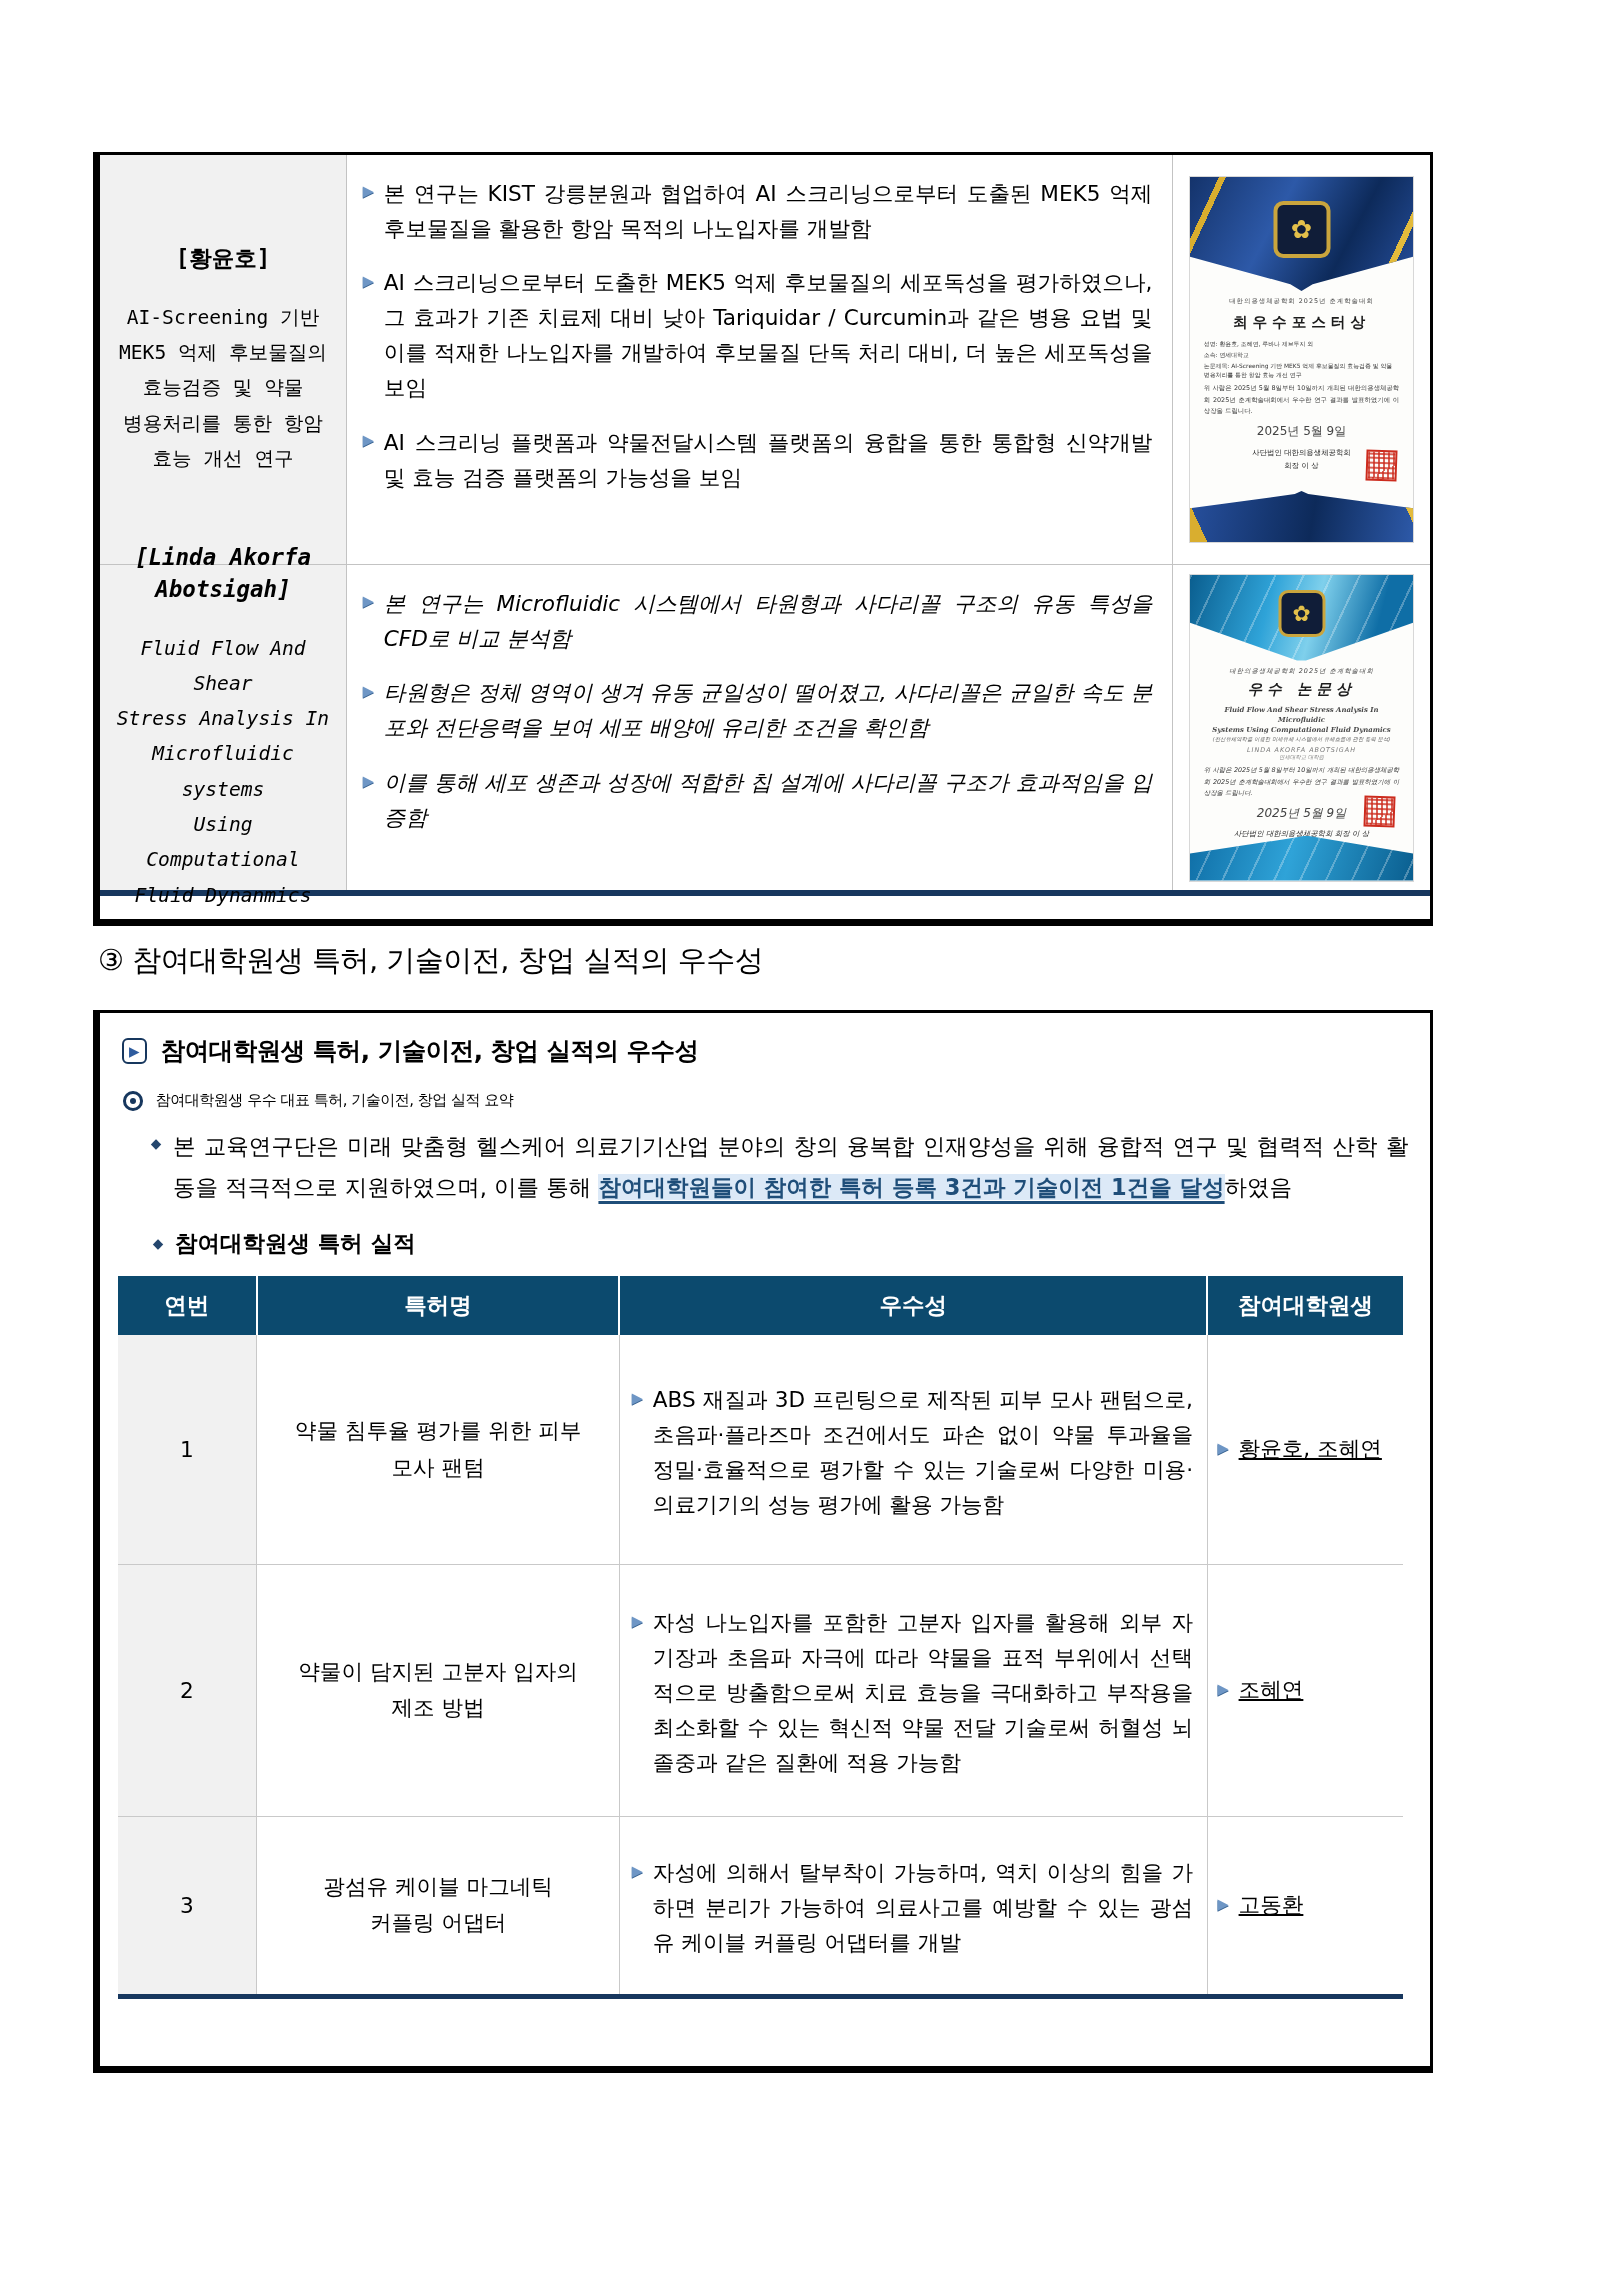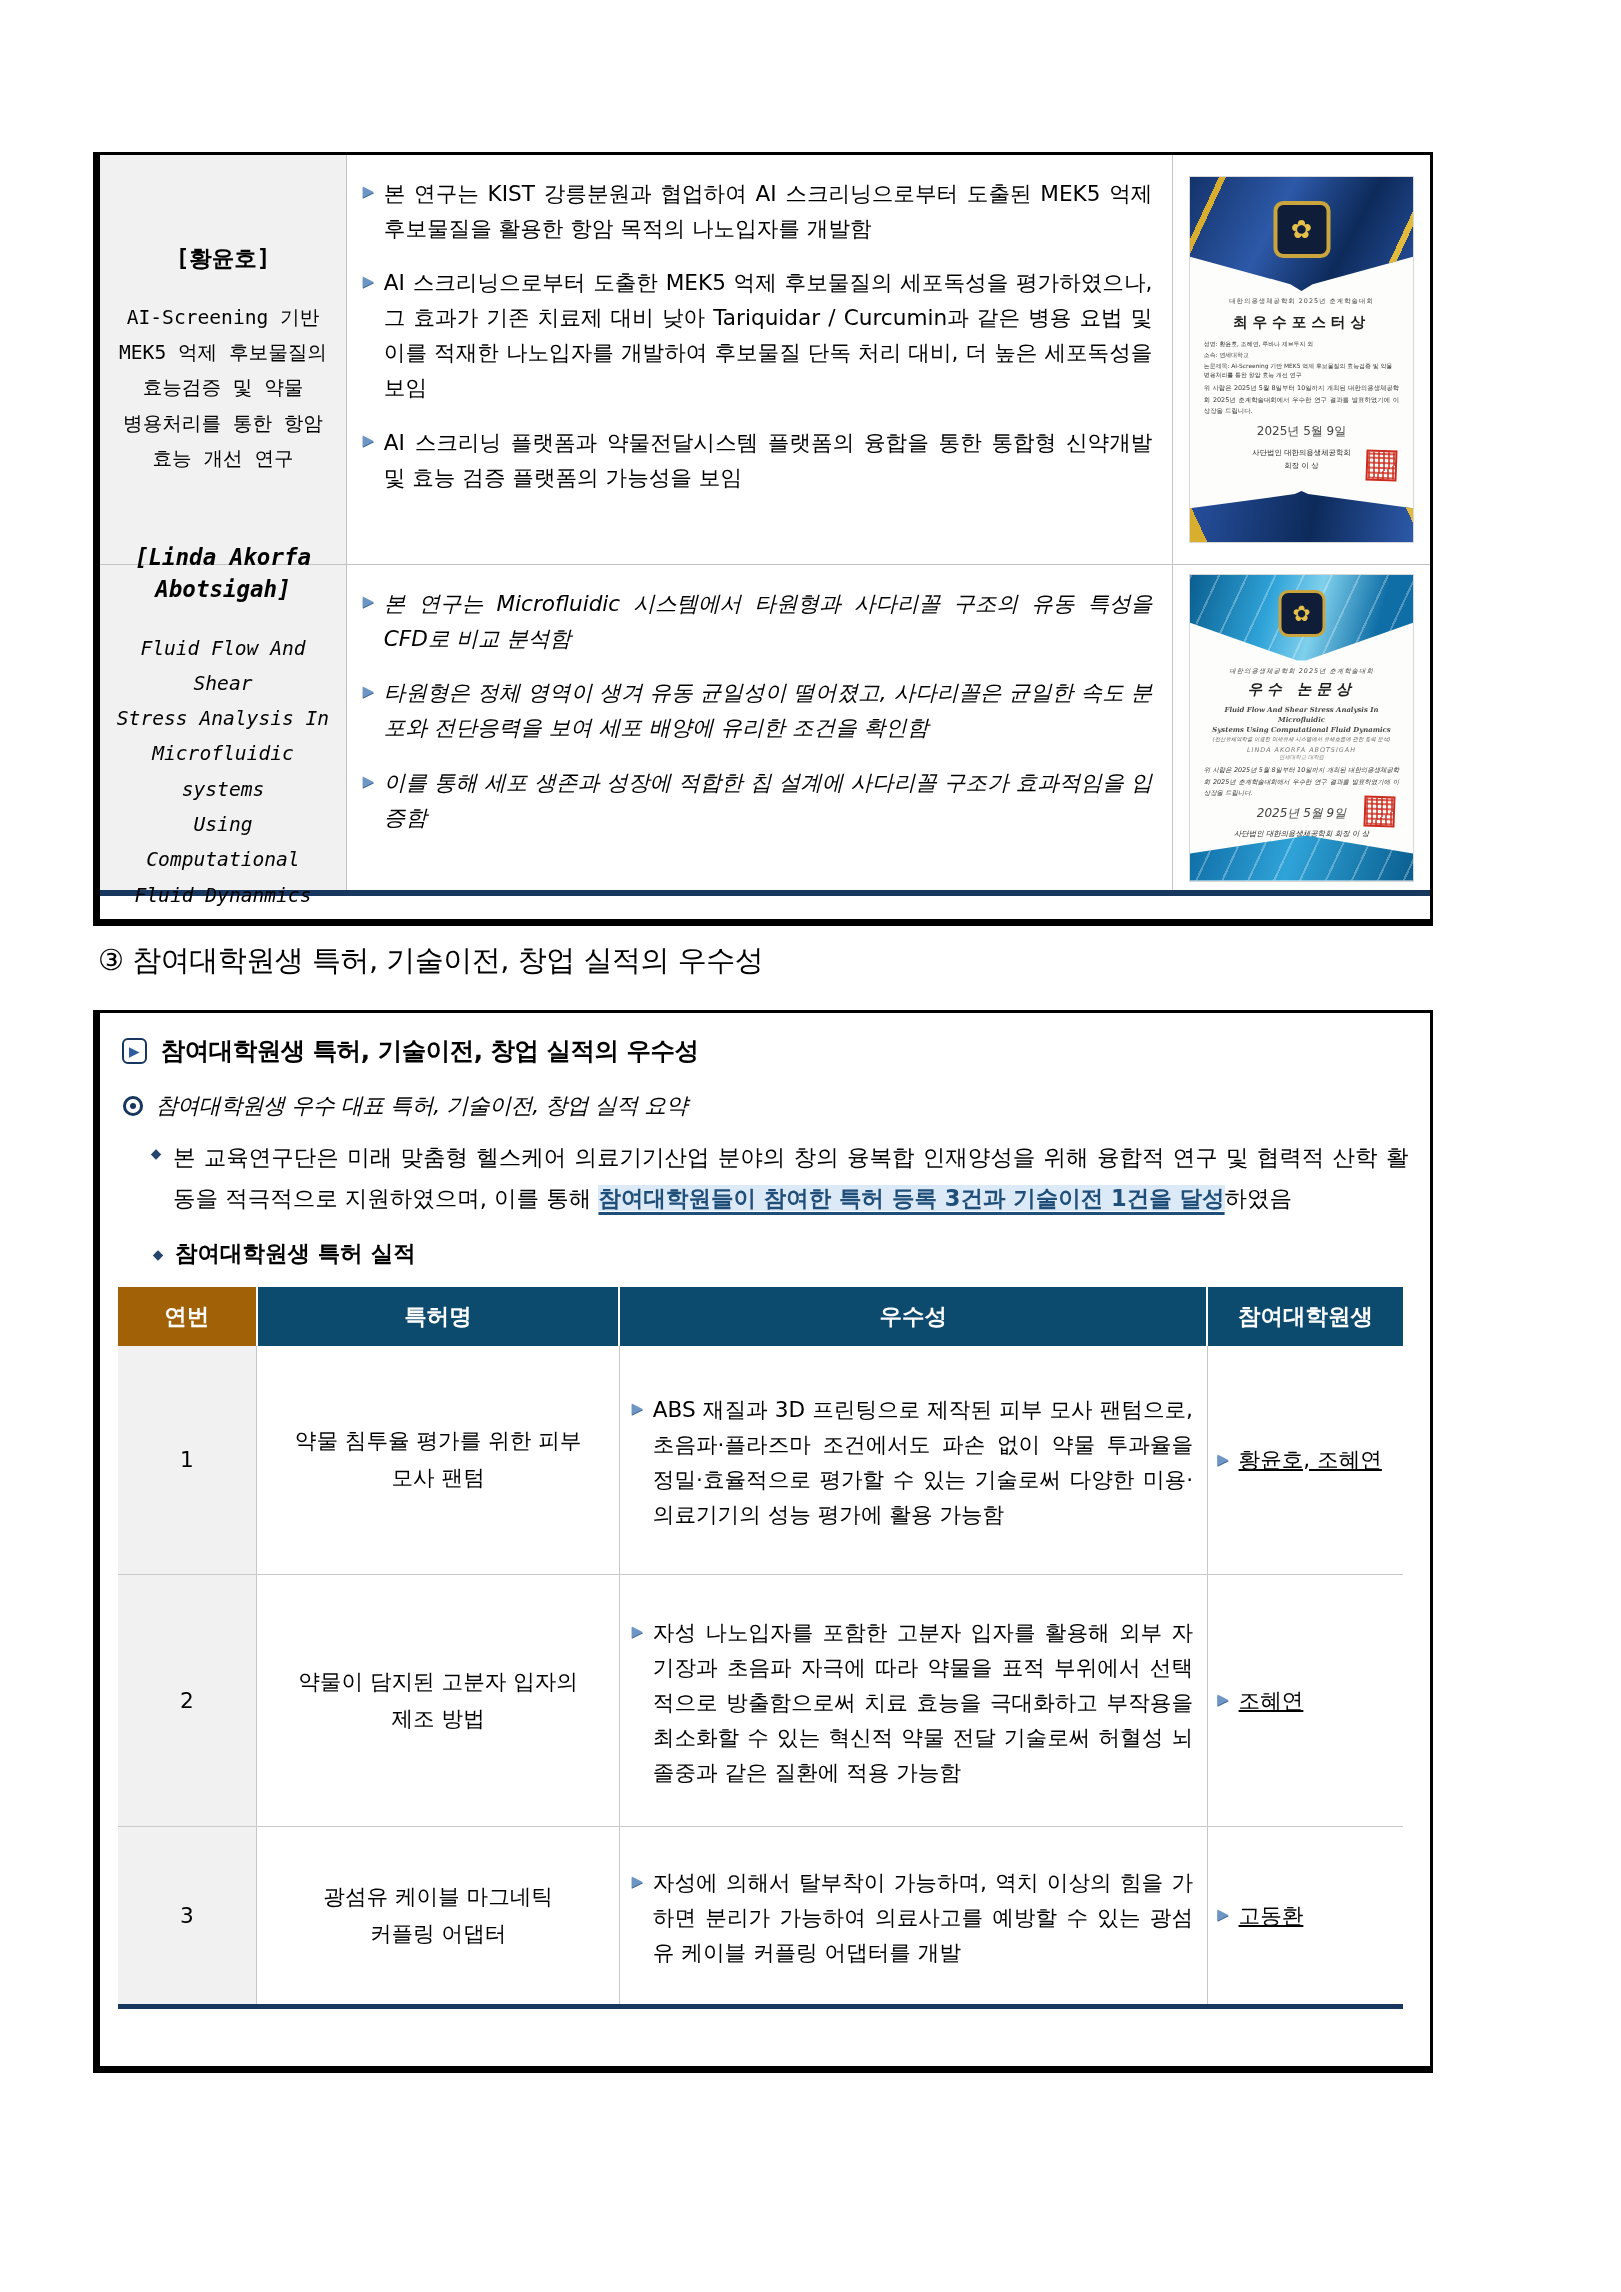--- a/index.html
+++ b/index.html
@@ -93,37 +93,37 @@
   .sec-heading{position:absolute;left:98px;top:941px;margin:0;
     font-size:29px;font-weight:normal;letter-spacing:-0.5px;}
 
   
   .panel-title{display:flex;align-items:center;gap:13.7px;margin:7.8px 0 0 5.9px;}
   .panel-title .label{font-size:24.5px;font-weight:bold;letter-spacing:-0.5px;}
   .play-ic{flex:0 0 auto;width:25.5px;height:25.5px;border:2.9px solid #17375E;border-radius:5.9px;
     display:flex;align-items:center;justify-content:center;
     color:#2e5c9e;font-size:13.7px;background:#fff;box-sizing:border-box;}
   .summary{display:flex;align-items:center;gap:12.7px;margin:23.5px 0 0 7.8px;}
-  .summary .label{font-size:22px;letter-spacing:-0.5px;font-style:italic;}
+  .summary .label{font-size:15px;letter-spacing:-0.5px;}
   .target-ic{flex:0 0 auto;width:13.7px;height:13.7px;border-radius:50%;border:3.9px solid #17375E;
     display:flex;align-items:center;justify-content:center;background:#fff;}
   .target-ic .dot{width:5.9px;height:5.9px;border-radius:50%;background:#17375E;}
   .dia{flex:0 0 auto;color:#24466e;font-size:13.7px;margin-top:8.8px;}
   .para{display:flex;gap:11.8px;margin:15.7px 0 0 35px;}
   .para p{margin:0;flex:1;font-size:22.5px;line-height:1.82;text-align:justify;}
   .hl{font-weight:bold;color:#1F4E79;background:#DCE9F7;
       text-decoration:underline;text-decoration-thickness:2.5px;text-underline-offset:5.9px;}
   .patents-h{display:flex;align-items:center;gap:11.8px;margin:19.6px 0 0 37px;}
   .patents-h .dia{margin-top:0;}
   .patents-h .label{font-size:22.5px;font-weight:bold;}
 
   
   table.patents{border-collapse:collapse;width:calc(100% - 7.8px);margin:17.6px 3.9px 0 2px;table-layout:fixed;}
   table.patents th{color:#fff;font-size:22.5px;font-weight:bold;height:59px;padding:0;}
-  th.h-no{background:#a16207;width:10.8%;}
+  th.h-no{background:#0c4a6e;width:10.8%;}
   th.h-navy{background:#0c4a6e;border-left:2.9px solid #fff;}
   th.h-patent{width:28.2%;}
   th.h-merit{width:45.8%;}
   th.h-students{width:15.2%;}
   table.patents td{box-sizing:border-box;vertical-align:middle;
     border-bottom:1px solid #c9c9c9;border-right:1px solid #c9c9c9;}
   table.patents td.lastcol{border-right:none;}
   tr.lastrow td{border-bottom:5.9px solid #17375E;}
   td.no{background:#f1f1f1;text-align:center;font-size:21.6px;}
   td.patent{text-align:center;font-size:21.6px;line-height:1.7;padding:0 31px;}

